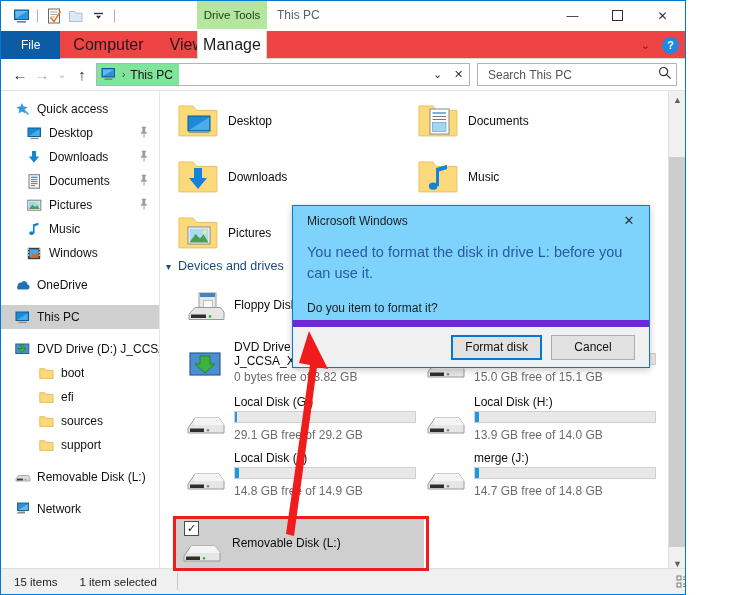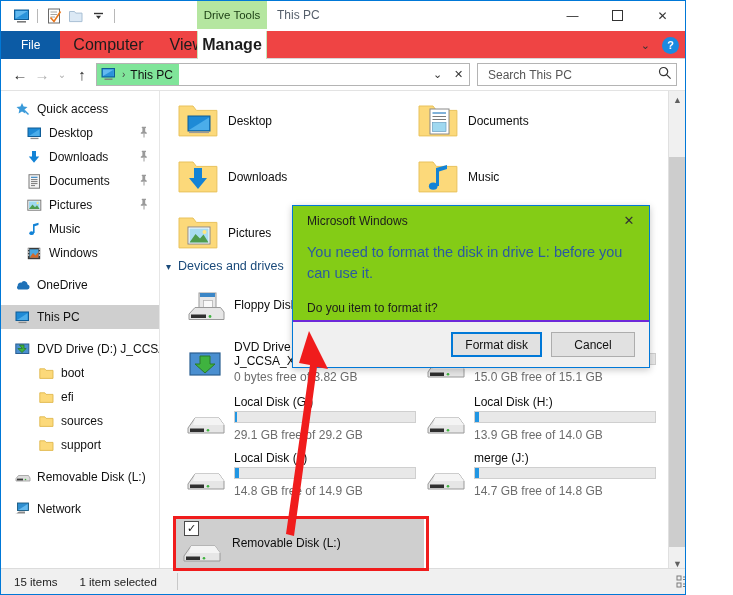--- a/index.html
+++ b/index.html
@@ -76,21 +76,20 @@
   .rtab.file {
     background: #0c5ba5; color: #ffffff;
     padding: 0 20px; font-size: 12px;
   }
   .rtab.manage {
     position: absolute; left: 196px; top: 0;
     width: 70px; justify-content: center;
     background: #ffffff; padding: 0;
     border-left: 1px solid #c9e6bb;
     border-right: 1px solid #c9e6bb;
-    font-weight: bold;
   }
   .ribbon-right {
     position: absolute; right: 6px; top: 0;
     height: 28px; display: flex; align-items: center; gap: 6px;
   }
   .chev { color: #333; font-size: 11px; padding: 0 6px; }
   .helpbtn {
     width: 17px; height: 17px; border-radius: 50%;
     background: #1b8ae0; color: #fff;
     font-size: 11px; font-weight: bold;
@@ -296,21 +295,21 @@
     width: 22px; height: 18px;
     display: flex; align-items: center; justify-content: center;
   }
   .viewbtn.active { border: 1px solid #7aa7cc; background: #e4f0fa; }
 
   
   #dialog {
     position: absolute;
     left: 291px; top: 204px;
     width: 358px; height: 163px;
-    background: #84cc16;
+    background: #7dd3fc;
     border: 1px solid #0078d7;
     box-shadow: 0 2px 7px rgba(0,0,0,0.22);
     z-index: 50;
   }
   #dialog .dlg-title {
     position: absolute; left: 14px; top: 8px;
     font-size: 12px; color: #1c1c1c;
   }
   #dialog .dlg-close {
     position: absolute; right: 0; top: 0;
@@ -323,21 +322,21 @@
     font-size: 14.5px; color: #2b5aa0; line-height: 21px;
   }
   #dialog .dlg-sub {
     position: absolute; left: 14px; top: 95px;
     font-size: 12px; color: #1c1c1c;
   }
   #dialog .dlg-footer {
     position: absolute; left: 0; bottom: 0;
     width: 356px; height: 47px;
     background: #f0f0f0;
-    border-top: 2px solid #6d28d9;
+    border-top: 7px solid #6d28d9;
     display: flex; align-items: center; justify-content: flex-end;
     padding-right: 14px; gap: 9px;
   }
   .dlgbtn {
     height: 25px; min-width: 84px;
     background: #e1e1e1;
     border: 1px solid #adadad;
     font-size: 12px; color: #111;
     font-family: "Liberation Sans", sans-serif;
     display: flex; align-items: center; justify-content: center;

